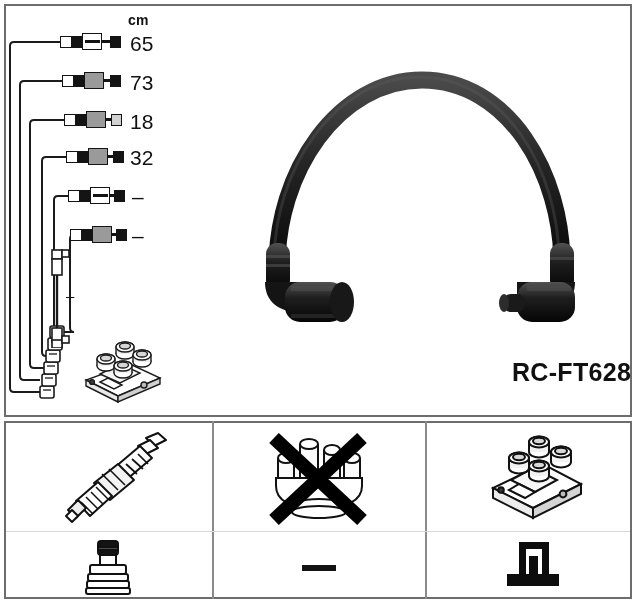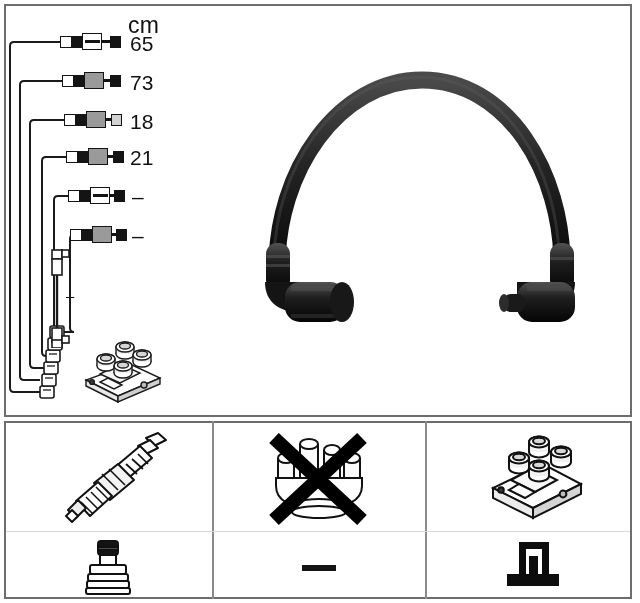--- a/index.html
+++ b/index.html
@@ -12,21 +12,21 @@
   .frame-main{position:absolute;left:4px;top:4px;width:628px;height:413px;
               border:2px solid #6d6d6d;box-sizing:border-box;background:#fff;}
   .frame-bottom{position:absolute;left:4px;top:421px;width:628px;height:178px;
                 border:2px solid #6d6d6d;box-sizing:border-box;background:#fff;}
   .vdiv{position:absolute;top:421px;width:2px;height:178px;background:#8a8a8a;}
   .vdiv.a{left:212px;}
   .vdiv.b{left:425px;}
   .hdiv{position:absolute;left:6px;top:531px;width:624px;height:1px;background:#d8d8d8;}
 
   
-  .len-head{position:absolute;font-weight:normal;font-size:23px;color:#111;letter-spacing:.2px;}
+  .len-head{position:absolute;font-weight:bold;font-size:14px;color:#111;letter-spacing:.2px;}
   .len-val{position:absolute;font-size:21px;color:#111;font-weight:400;}
   .len-dash{position:absolute;font-size:21px;color:#111;line-height:1;}
 
   
   .cn{position:absolute;box-sizing:border-box;}
   .cn-wht{background:#fff;border:1.6px solid #141414;}
   .cn-blk{background:#141414;border:1.6px solid #141414;}
   .cn-gry{background:#9a9a9a;border:1.6px solid #141414;}
   .cn-lgry{background:#d2d2d2;border:1.6px solid #141414;}
 
@@ -50,21 +50,21 @@
 
 <div class="canvas">
 
   <div class="frame-main"></div>
 
   <div class="len-head" style="left:128px;top:12px;">cm</div>
 
   <div class="len-val" style="left:130px;top:32px;">65</div>
   <div class="len-val" style="left:130px;top:71px;">73</div>
   <div class="len-val" style="left:130px;top:110px;">18</div>
-  <div class="len-val" style="left:130px;top:146px;">21</div>
+  <div class="len-val" style="left:130px;top:146px;">32</div>
   <div class="len-dash" style="left:132px;top:186px;">–</div>
   <div class="len-dash" style="left:132px;top:225px;">–</div>
   <div class="len-dash" style="left:66px;top:288px;font-size:15px;">–</div>
 
   <svg style="position:absolute;left:0;top:0;width:640px;height:420px;">
     <g fill="none" stroke="#1b1b1b" stroke-width="2">
 
       <path d="M60,42 L14,42 Q10,42 10,46 L10,388 Q10,392 14,392 L40,392"></path>
 
       <path d="M62,81 L24,81 Q20,81 20,85 L20,376 Q20,380 24,380 L40,380"></path>
@@ -216,20 +216,21 @@
         <path d="M330,222 C330,242 316,252 296,252 L272,252 L272,222 Z" fill="#141414"></path>
         <rect x="272" y="222" width="58" height="40" rx="15" fill="url(#bootGrad)"></rect>
         <rect x="282" y="226" width="44" height="5" fill="#565656" opacity=".4"></rect>
 
         <rect x="258" y="234" width="22" height="18" rx="8" fill="#1a1a1a"></rect>
         <ellipse cx="259" cy="243" rx="5" ry="9" fill="#2c2c2c"></ellipse>
       </g>
     </svg>
   </div>
 
+  <div class="prod-title" style="left:512px;top:358px;">RC-FT628</div>
 
   <div class="frame-bottom"></div>
   <div class="vdiv a"></div>
   <div class="vdiv b"></div>
   <div class="hdiv"></div>
 
   <svg class="icon-box" style="left:52px;top:428px;width:120px;height:100px;" viewBox="0 0 120 100">
     <g stroke="#111" stroke-width="2" fill="#ffffff" stroke-linejoin="round">
 
       <path d="M94,10 L106,5 L114,12 L102,18 Z"></path>

